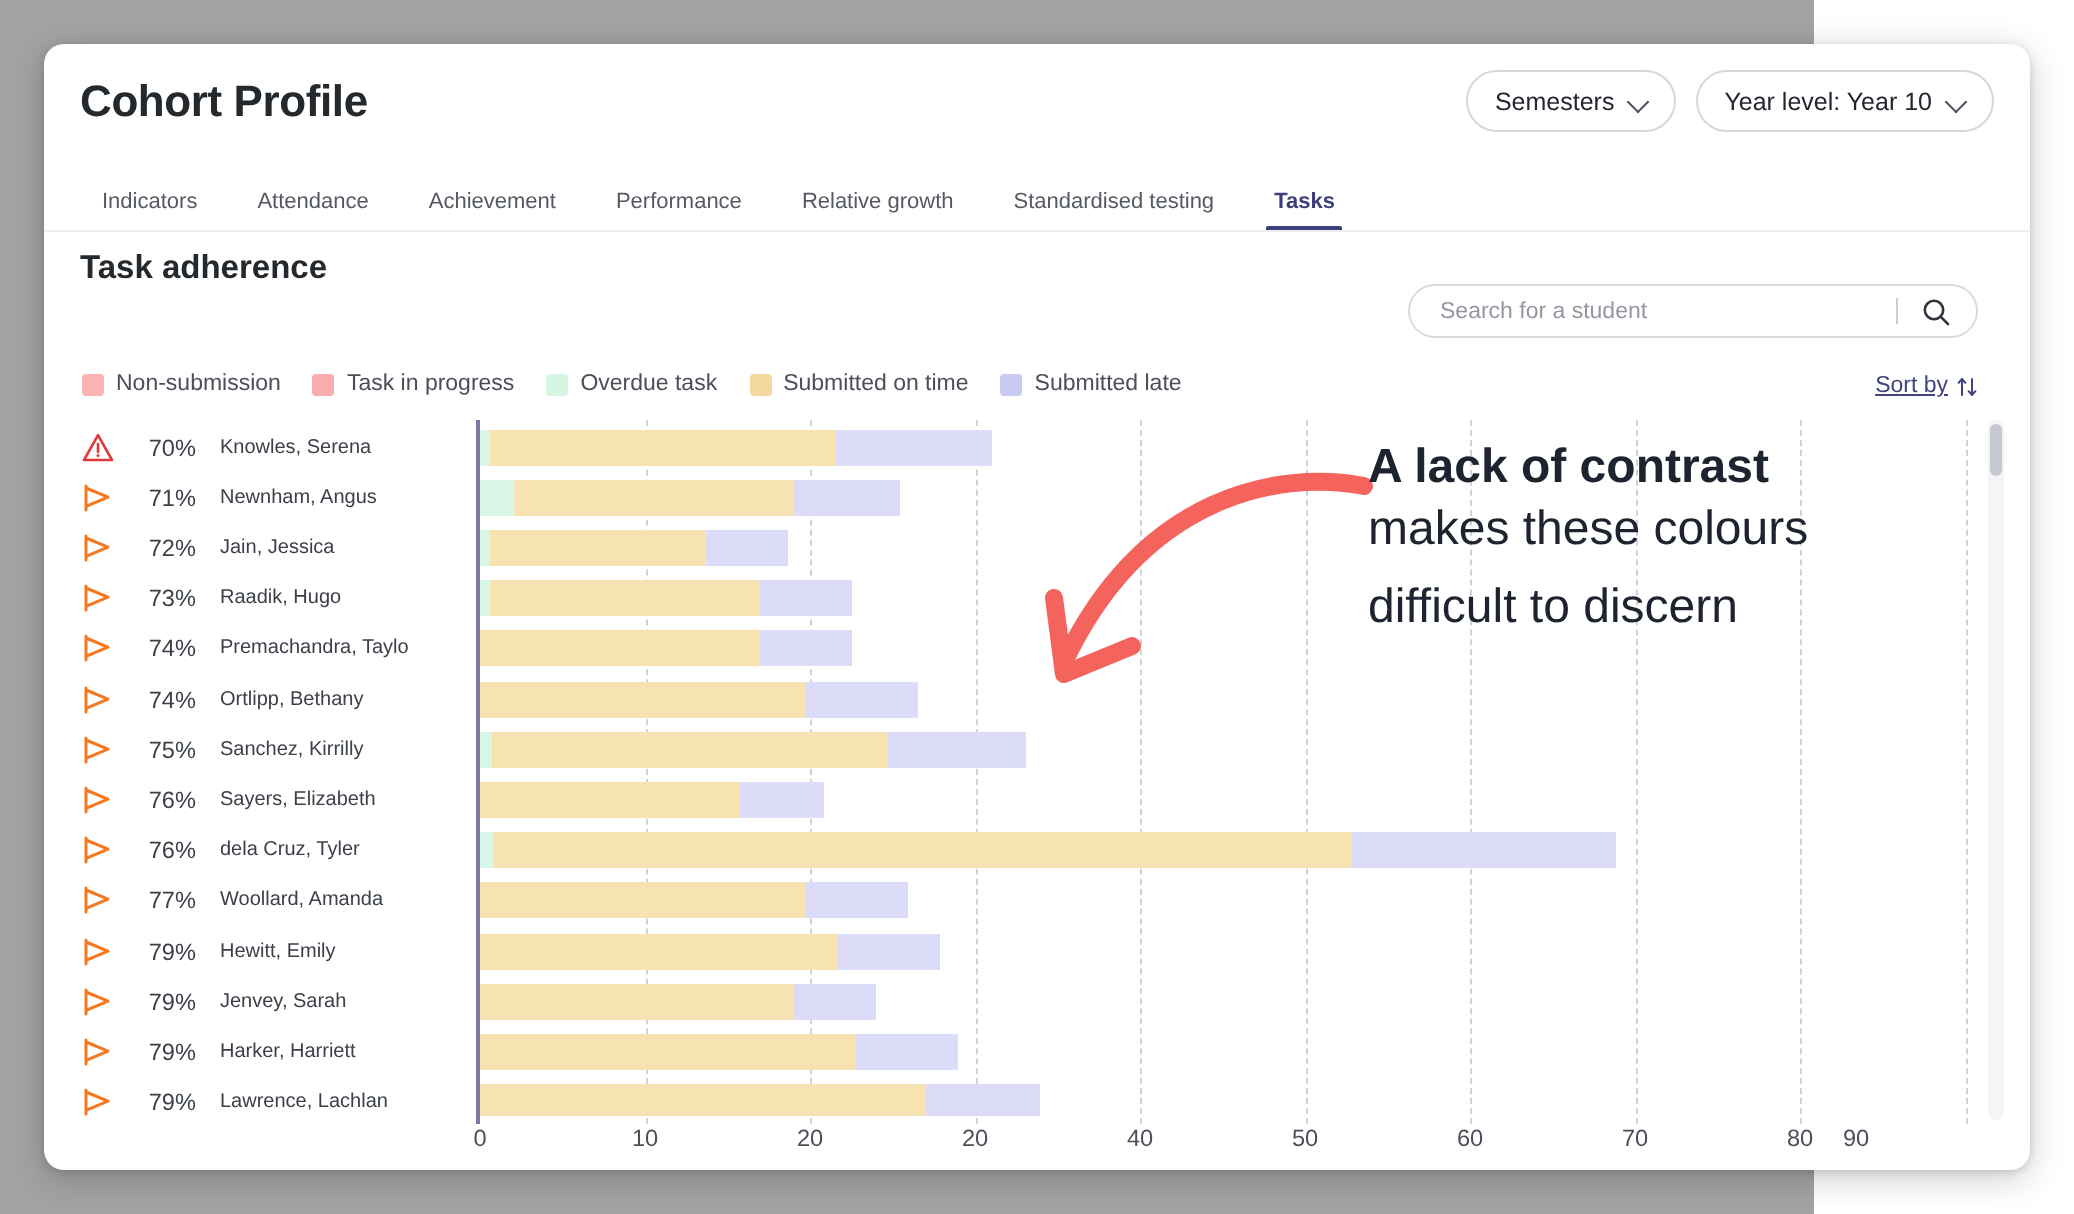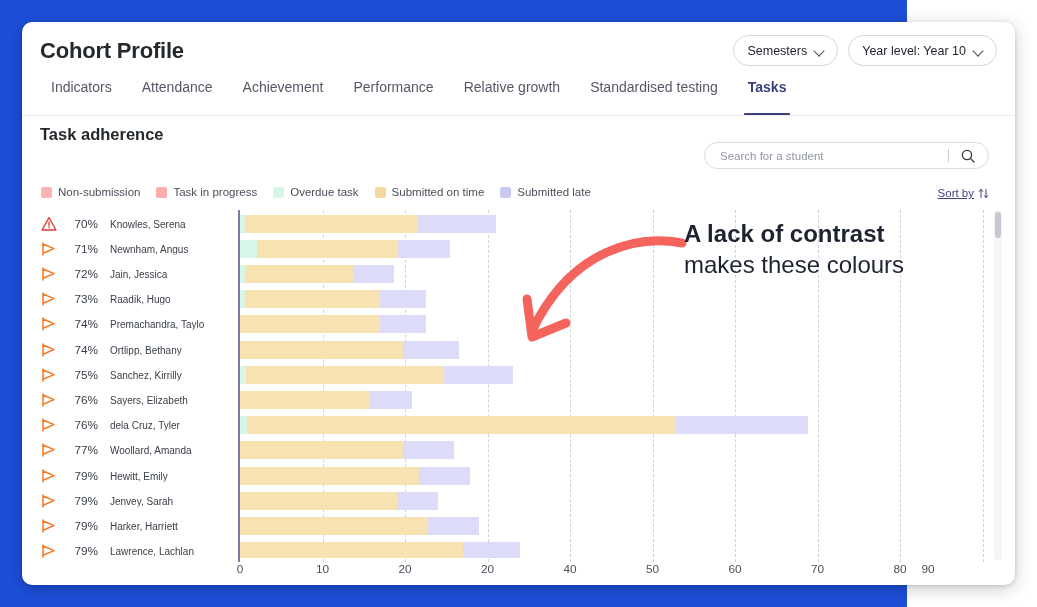--- a/index.html
+++ b/index.html
@@ -6,21 +6,21 @@
   html, body {
     margin: 0; padding: 0;
     width: 1037px; height: 607px;
     background: #ffffff;
     font-family: "Liberation Sans", sans-serif;
     overflow: hidden;
   }
   #root {
     position: relative;
     width: 907px; height: 607px;
-    background: #1d4ed8;
+    background: #a3a3a3;
   }
 
   
   .card {
     position: absolute;
     left: 22px; top: 22px;
     width: 993px; height: 563px;
     background: #ffffff;
     border-radius: 10px;
     box-shadow: 0 4px 18px rgba(0,0,0,0.20), 0 1px 4px rgba(0,0,0,0.14);
@@ -54,21 +54,21 @@
     border-right: 1.4px solid #4a4f5a; border-bottom: 1.4px solid #4a4f5a;
     transform: rotate(45deg);
   }
 
   
   .tabs {
     position: absolute; left: 18px; top: 62px;
     display: flex; gap: 0; align-items: flex-end; height: 32px;
   }
   .tab {
-    font-size: 14px; color: #545964; padding: 0 15px 21px 15px;
+    font-size: 11px; color: #545964; padding: 0 15px 9px 15px;
     cursor: pointer; position: relative; white-space: nowrap;
   }
   .tab:first-child { padding-left: 11px; }
   .tab.active { color: #3c3e7a; font-weight: bold; }
   .tab.active::after {
     content: ""; position: absolute;
     left: 11px; right: 11px; bottom: 0; height: 3px;
     background: #3e3f7d; border-radius: 1px;
   }
   .tabs-rule {
@@ -467,16 +467,17 @@
     </div>
 
     <svg class="arrow" width="180" height="120" viewBox="0 0 180 120">
       <path d="M172 16 C 130 8, 62 20, 22 104" stroke="#f4645c" stroke-width="9" fill="none" stroke-linecap="round"></path>
       <path d="M22 110 L 17 72 M22 110 L 56 96" stroke="#f4645c" stroke-width="9" fill="none" stroke-linecap="round" stroke-linejoin="round"></path>
     </svg>
 
     <div class="annot">
       <div class="annot-l1">A lack of contrast</div>
       <div class="annot-l2">makes these colours</div>
+      <div class="annot-l3">difficult to discern</div>
     </div>
 
   </div>
 </div>
 
 </body></html>

